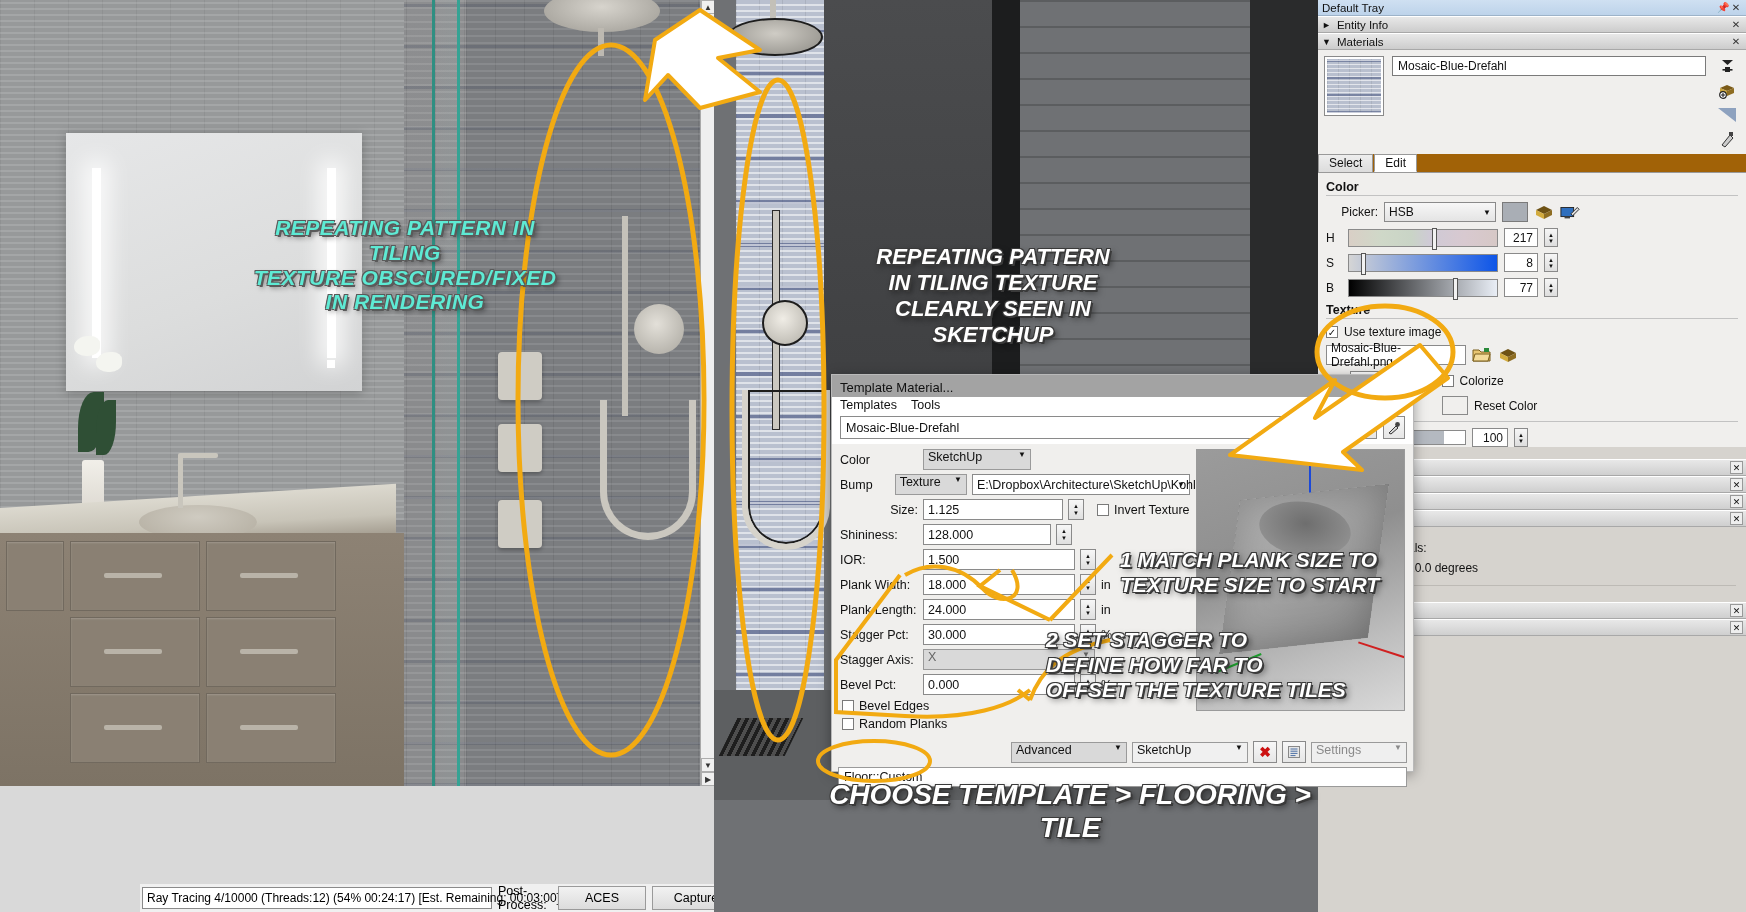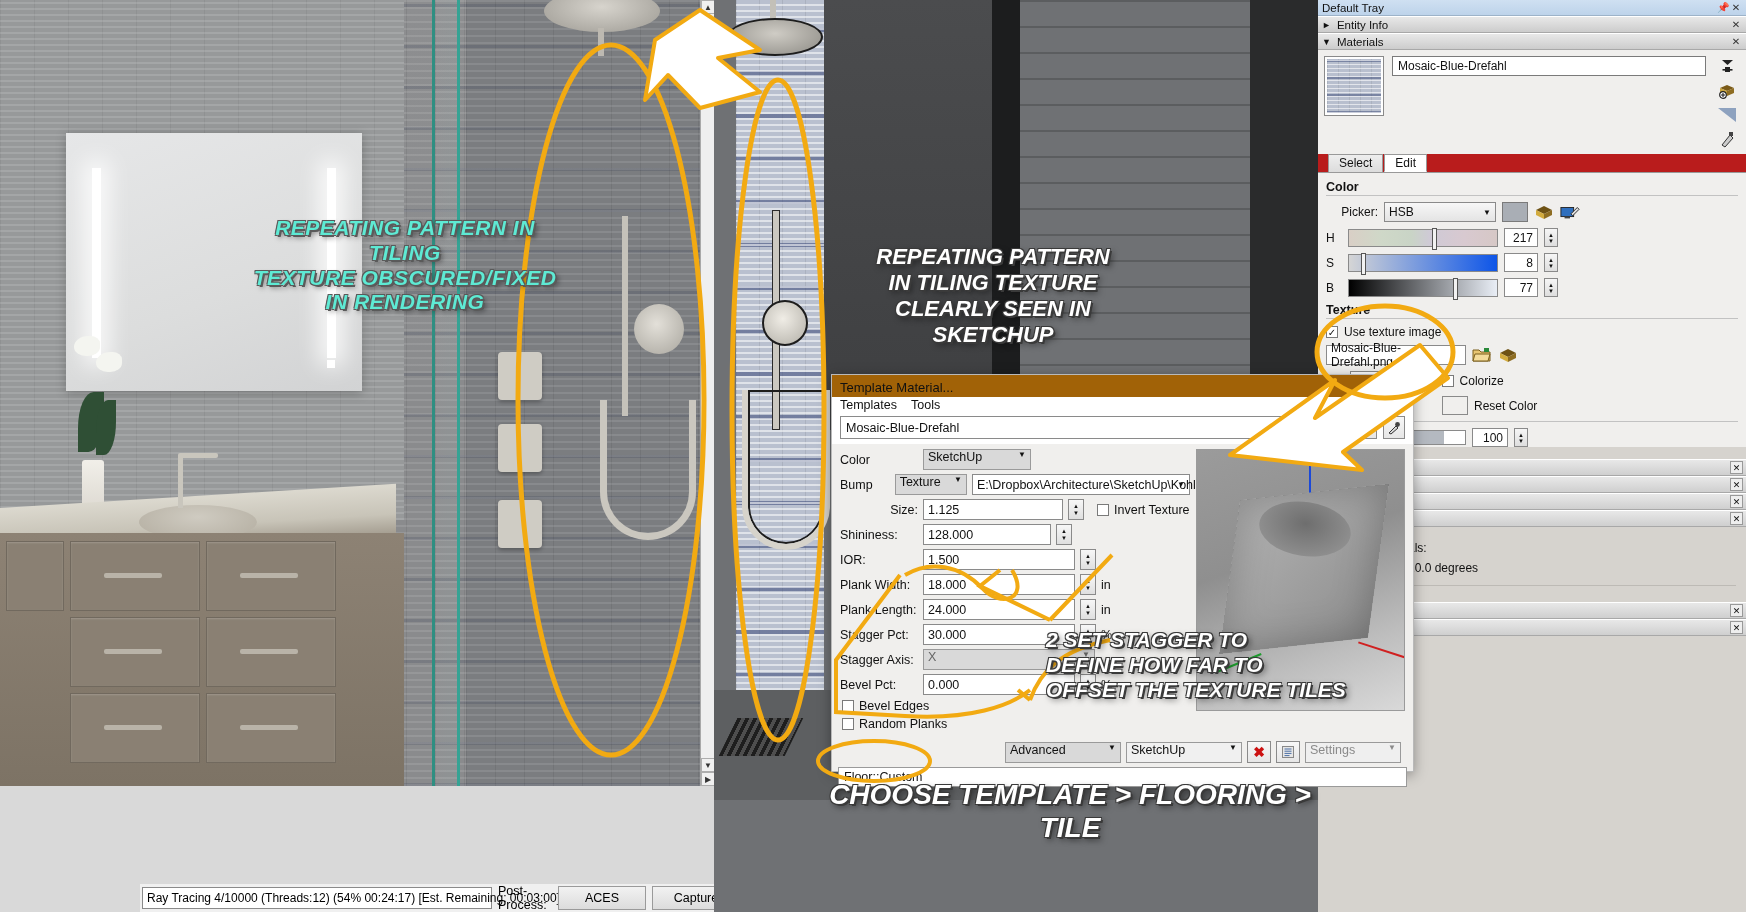--- a/index.html
+++ b/index.html
@@ -172,21 +172,21 @@
       repeating-linear-gradient(0deg, rgba(60,75,120,.5) 0 2px, rgba(0,0,0,0) 2px 17px),
       repeating-linear-gradient(90deg, rgba(0,0,0,.07) 0 1px, rgba(0,0,0,0) 1px 11px);
   }
   .mat-name {
     flex:1; height:20px; border:1px solid #7a7a7a; background:#fff;
     display:flex; align-items:center; padding:0 5px; font-size:12px;
   }
   .mat-side { width:26px; display:flex; flex-direction:column; align-items:center; gap:6px; padding-top:2px;}
   .icon-btn { width:20px; height:18px; display:flex; align-items:center; justify-content:center; font-size:13px;}
 
-  .tabs { display:flex; padding-left:10px; background:#b91c1c; border-bottom:1px solid #999; height:19px;}
+  .tabs { display:flex; background:#a16207; border-bottom:1px solid #999; height:19px;}
   .tab {
     padding:1px 10px 0; font-size:12px; border:1px solid #999; border-bottom:none;
     background:linear-gradient(180deg,#eeeeee,#dcdcdc); margin-right:1px;
   }
   .tab.active { background:#fff; position:relative; top:0; border-bottom:1px solid #fff; }
 
   .edit-body { background:#f0efed; padding:4px 8px 0; }
   .group-label { font-weight:bold; font-size:12.5px; margin:3px 0 1px; }
   .hr { height:1px; background:#c2c2c2; margin:1px 0 6px; }
   .fld-row { display:flex; align-items:center; gap:6px; margin-bottom:6px; }
@@ -224,21 +224,21 @@
     font-size:9px; display:flex; align-items:center; justify-content:center; }
 
   .sun-panel { background:#d6d3ce; font-size:12px; padding:6px 10px; }
 
   
   #template-dialog {
     position:absolute; left:831px; top:374px; width:583px; height:398px;
     background:#f0efed; border:1px solid #b9b9b9; box-shadow:0 3px 12px rgba(0,0,0,.35);
     font-size:12.5px; color:#111;
   }
-  .dlg-title { padding:5px 8px 2px; font-size:13px; background:#a16207; }
+  .dlg-title { padding:5px 8px 2px; font-size:13px; background:#a3a3a3; }
   .dlg-menu { display:flex; gap:14px; padding:1px 8px 4px; font-size:12.5px; background:#fff;}
   .dlg-search-row { display:flex; align-items:center; gap:3px; padding:0 8px 5px; background:#fff;}
   .dlg-search {
     flex:1; height:23px; border:1px solid #8a8a8a; background:#fff; display:flex; align-items:center;
     padding:0 5px; position:relative;
   }
   .mag { position:absolute; right:5px; font-size:13px; }
   .sq-btn { width:22px; height:23px; border:1px solid #8a8a8a; background:linear-gradient(180deg,#f7f7f7,#e6e6e6);
     display:flex; align-items:center; justify-content:center; font-size:11px; }
   .dlg-main { display:flex; padding:5px 8px 0; }
@@ -262,21 +262,21 @@
     position:absolute; left:32px; top:44px; width:150px; height:150px;
     background:linear-gradient(135deg,#b3b3b3,#8e8e8e);
     transform:skewY(-14deg) rotate(8deg);
     box-shadow:inset 0 0 40px rgba(0,0,0,.25);
   }
   .pv-hole { position:absolute; left:62px; top:52px; width:92px; height:54px; border-radius:50%;
     background:radial-gradient(ellipse at 50% 40%,#6e6e6e,#9a9a9a); transform:rotate(8deg); }
   .pv-axis-b { position:absolute; left:112px; top:14px; width:2px; height:44px; background:#1b49d8; }
   .pv-axis-r { position:absolute; left:160px; top:200px; width:56px; height:2px; background:#d02020; transform:rotate(18deg);}
   .pv-axis-g { position:absolute; left:18px; top:212px; width:48px; height:2px; background:#1e9e2e; transform:rotate(-22deg);}
-  .dlg-footer { display:flex; align-items:center; gap:5px; padding:6px 12px 4px; justify-content:flex-end;}
+  .dlg-footer { display:flex; align-items:center; gap:5px; padding:6px 6px 4px; justify-content:flex-end;}
   .dlg-status { margin:0 6px 6px; height:20px; border:1px solid #9a9a9a; background:#fff;
     display:flex; align-items:center; padding:0 5px; font-size:12.5px; }
 
   
   #render-statusbar {
     position:absolute; left:0; top:786px; width:714px; height:126px; background:#d9d9d9;
   }
   #statusbar-row {
     position:absolute; left:140px; top:884px; width:600px; height:28px;
     display:flex; align-items:center; gap:6px; background:#f0f0f0; padding-left:2px;
@@ -795,20 +795,24 @@
     <div>TEXTURE OBSCURED/FIXED</div>
     <div>IN RENDERING</div>
   </div>
 
   <div class="anno-dark" style="left:840px; top:244px; width:306px; font-size:22px;">
     <div>REPEATING PATTERN</div>
     <div>IN TILING TEXTURE</div>
     <div>CLEARLY SEEN IN SKETCHUP</div>
   </div>
 
+  <div class="anno-dark" style="left:1120px; top:548px; width:300px; font-size:21px; text-align:left;">
+    <div>1 MATCH PLANK SIZE TO</div>
+    <div>TEXTURE SIZE TO START</div>
+  </div>
 
   <div class="anno-dark" style="left:1046px; top:628px; width:330px; font-size:21px; text-align:left;">
     <div>2 SET STAGGER TO</div>
     <div>DEFINE HOW FAR TO</div>
     <div>OFFSET THE TEXTURE TILES</div>
   </div>
 
   <div class="anno-dark" style="left:820px; top:778px; width:500px; font-size:28px;">CHOOSE TEMPLATE &gt; FLOORING &gt; TILE</div>
 
 </div>

